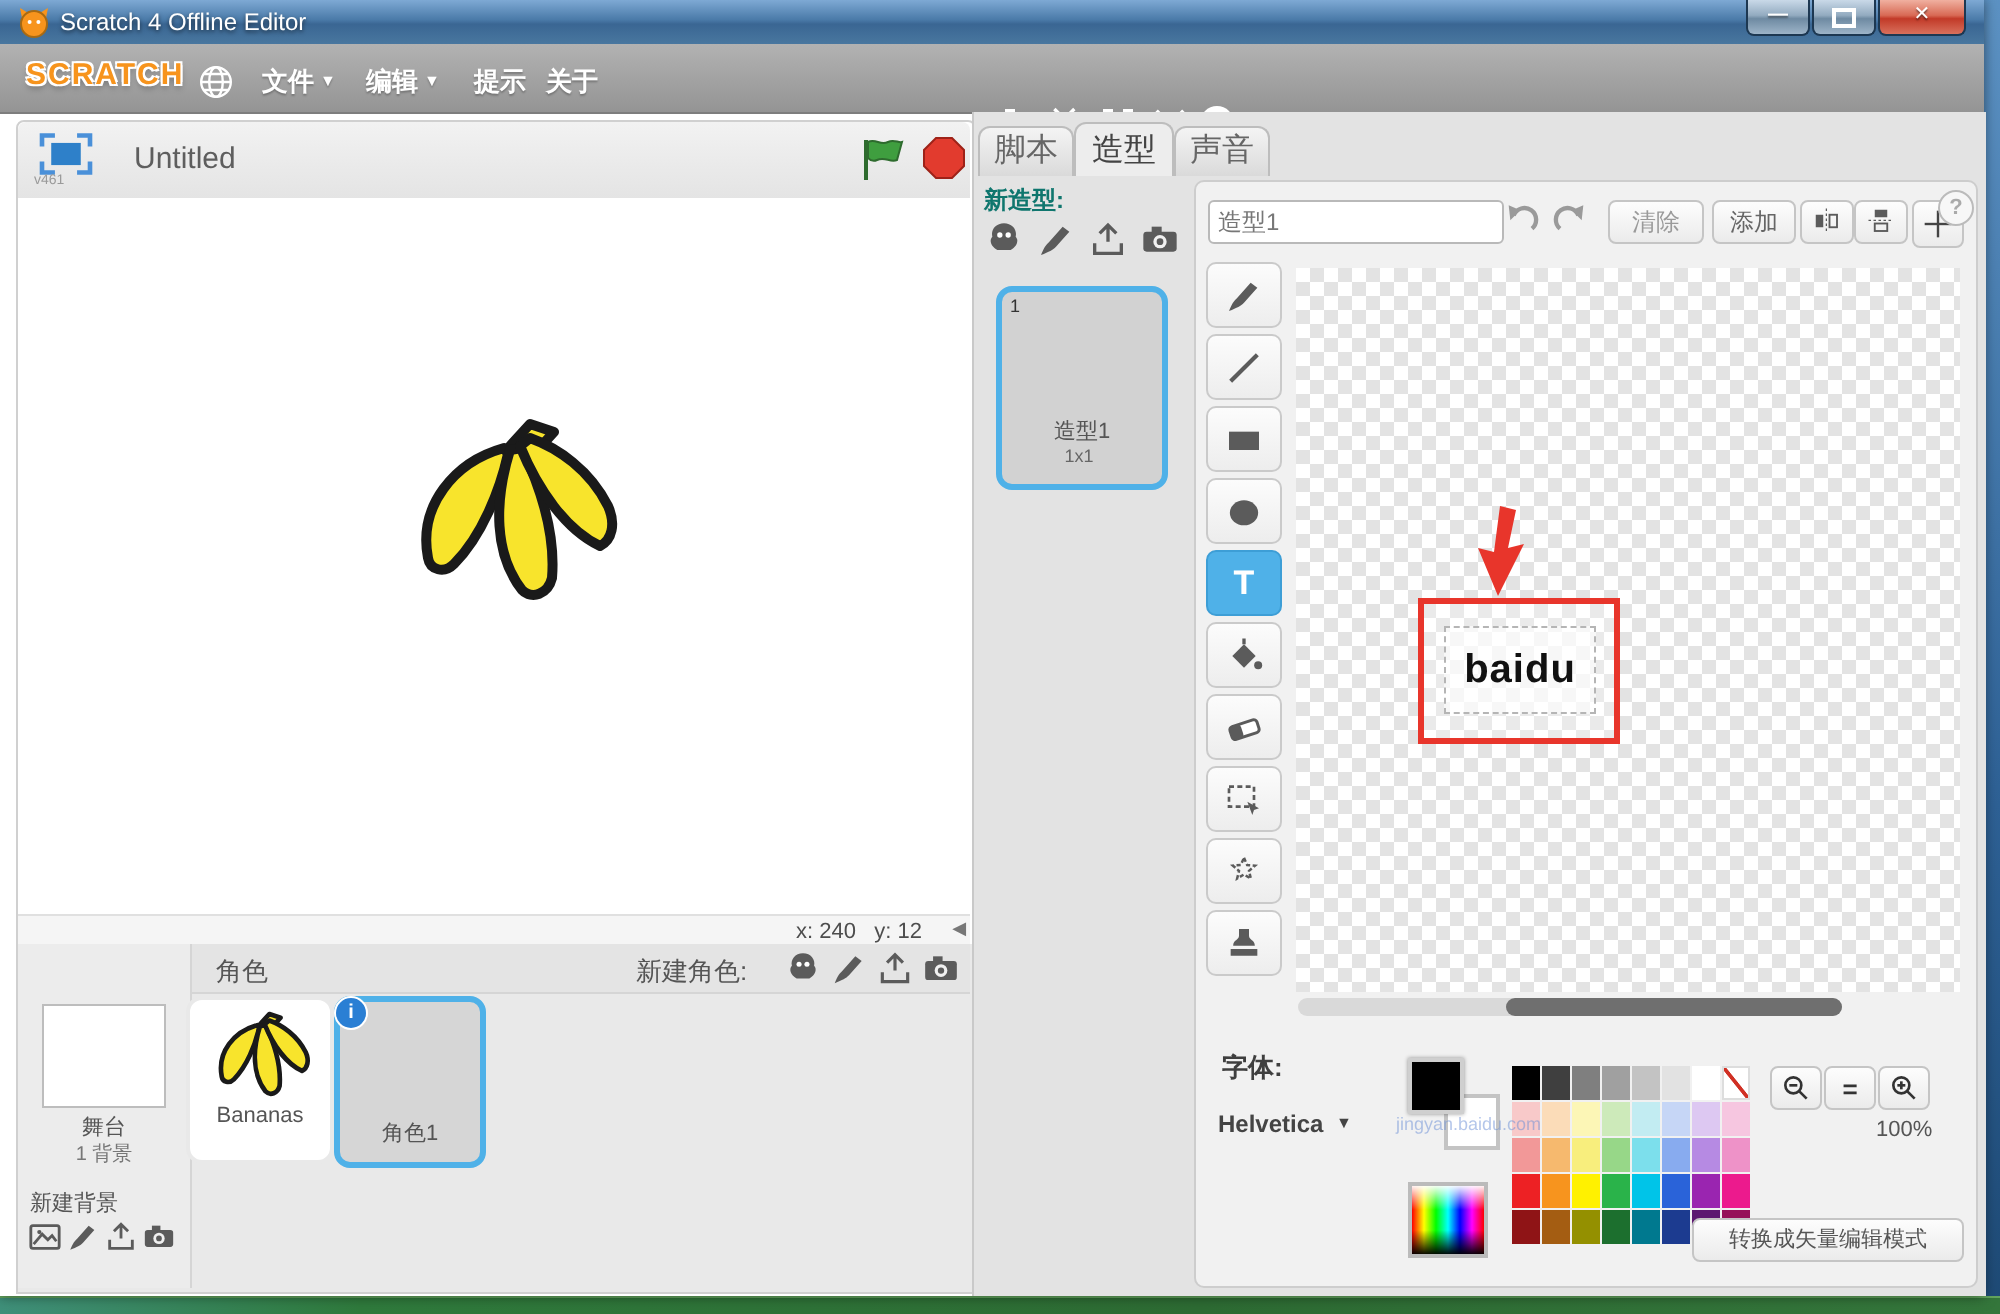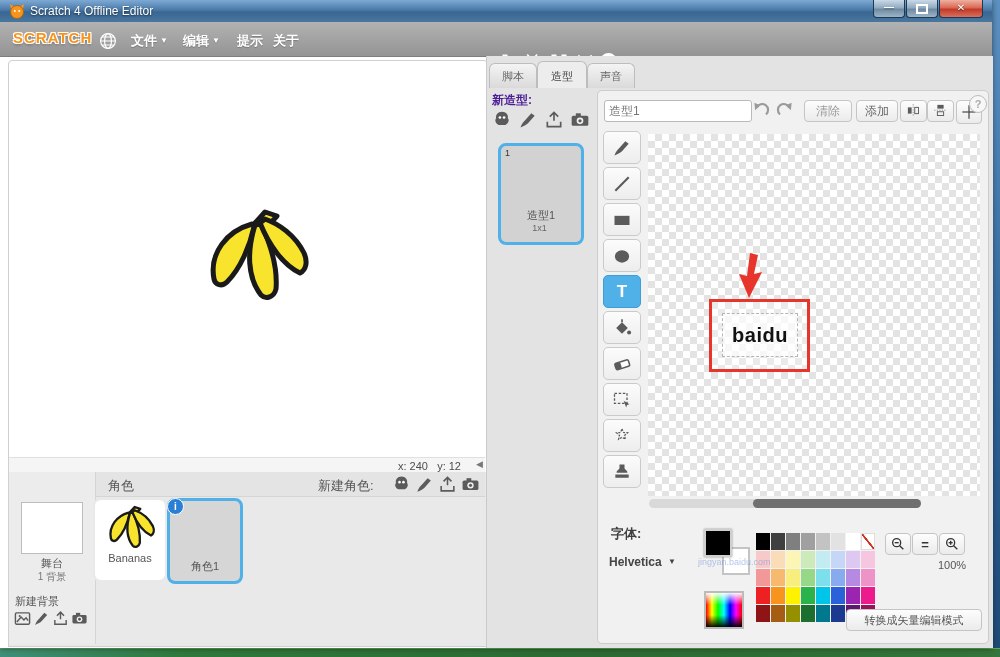--- a/index.html
+++ b/index.html
@@ -47,23 +47,23 @@
   .sp-label{font-size:11px;color:#555;}
   .sp-header{left:87px;top:0;width:389px;height:24px;background:#e4e4e4;border-bottom:1px solid #d5d5d5;}
   .sprite-card{width:70px;height:80px;border-radius:8px;text-align:center;}
   .card-plain{background:#fff;border:2px solid #e9e9e9;}
   .card-sel{background:#d6d6d6;border:3px solid #4fb1e8;}
   .info-i{width:15px;height:15px;border-radius:50%;background:#2a7fd4;color:#fff;font-size:10px;
         font-weight:bold;text-align:center;line-height:15px;border:1px solid #fff;}
   
   .right-panel{left:486px;top:56px;width:506px;height:592px;background:#e3e3e3;border-left:1px solid #c9c9c9;}
   .tab{height:24px;border:1px solid #bdbdbd;border-bottom:none;border-radius:6px 6px 0 0;
-       background:linear-gradient(#f4f4f4,#dadada);color:#666;font-size:11px;text-align:center;line-height:24px;}
+       background:linear-gradient(#f4f4f4,#dadada);color:#666;font-size:16px;text-align:center;line-height:24px;}
   .tab.active{background:#ededed;color:#444;height:26px;line-height:28px;z-index:3;}
-  .new-label{font-weight:bold;font-size:12px;color:#4c1d95;}
+  .new-label{font-weight:bold;font-size:12px;color:#0f766e;}
   .costume-card{left:12px;top:87px;width:80px;height:96px;background:#d2d2d2;border:3px solid #4fb1e8;border-radius:8px;}
   
   .paint{left:597px;top:90px;width:390px;height:552px;background:#f1f1f1;border:1px solid #cdcdcd;border-radius:5px;}
   .pinput{left:6px;top:9px;width:138px;height:18px;border:1px solid #b9b9b9;border-radius:3px;
        font-size:12px;color:#777;padding:1px 4px;background:#fff;font-family:inherit;}
   .pbtn{background:linear-gradient(#fdfdfd,#ebebeb);border:1px solid #c5c5c5;border-radius:4px;
        color:#9a9a9a;font-size:12px;text-align:center;}
   .toolbtn{left:5px;width:36px;height:31px;background:linear-gradient(#fcfcfc,#ededed);
        border:1px solid #cacaca;border-radius:5px;display:flex;align-items:center;justify-content:center;}
   .toolbtn.sel{background:#4fb1e8;border-color:#3d9ed6;}
@@ -190,20 +190,37 @@
       </svg>
       <svg class="abs mb-icon" style="left:575px" viewBox="0 0 24 24">
         <g stroke="#fff" stroke-width="2" fill="none">
           <path d="M4 4 L10 10 M10 5 V10 H5 M20 4 L14 10 M14 5 v5 h5 M4 20 L10 14 M5 14 h5 v5 M20 20 L14 14 M19 14 h-5 v5"></path>
         </g>
       </svg>
       <div class="abs help-circle" style="left:600px;top:31px"><span>?</span></div>
     </div>
 
     <div class="abs stage-outer">
+      <div class="abs stage-header">
+        <svg class="abs" style="left:8px;top:4px" width="32" height="24" viewBox="0 0 32 26">
+          <g stroke="#4a90d9" stroke-width="2.5" fill="none">
+            <path d="M3 9 V3 H10 M22 3 h7 v6 M29 17 v6 h-7 M10 23 H3 v-6"></path>
+          </g>
+          <rect x="8" y="7" width="16" height="12" fill="#2e80c9"></rect>
+        </svg>
+        <span class="abs v461">v461</span>
+        <span class="abs untitled">Untitled</span>
+        <svg class="abs" style="left:420px;top:7px" width="24" height="24" viewBox="0 0 24 24">
+          <path d="M4 2 v20" stroke="#2e6b2e" stroke-width="2"></path>
+          <path d="M5 3 C9 1 11 5 15 3 C18 1.5 20 3.5 22 3 L19.5 12 C16 13.5 13.5 10 9.5 12 C7.5 13 6 12 5 11 Z" fill="#3f9e3f" stroke="#2e6b2e"></path>
+        </svg>
+        <svg class="abs" style="left:452px;top:7px" width="22" height="22" viewBox="0 0 22 22">
+          <polygon points="7,1 15,1 21,7 21,15 15,21 7,21 1,15 1,7" fill="#e23b2e" stroke="#9e2218"></polygon>
+        </svg>
+      </div>
 
       <div class="abs" style="left:0;top:38px;width:476px;height:358px;background:#fff">
         <svg class="abs" style="left:185px;top:108px" width="122" height="100">
           <use href="#banana"></use>
         </svg>
       </div>
 
       <div class="abs stage-footer">
         <span class="abs coords">
           <span>x:</span>

